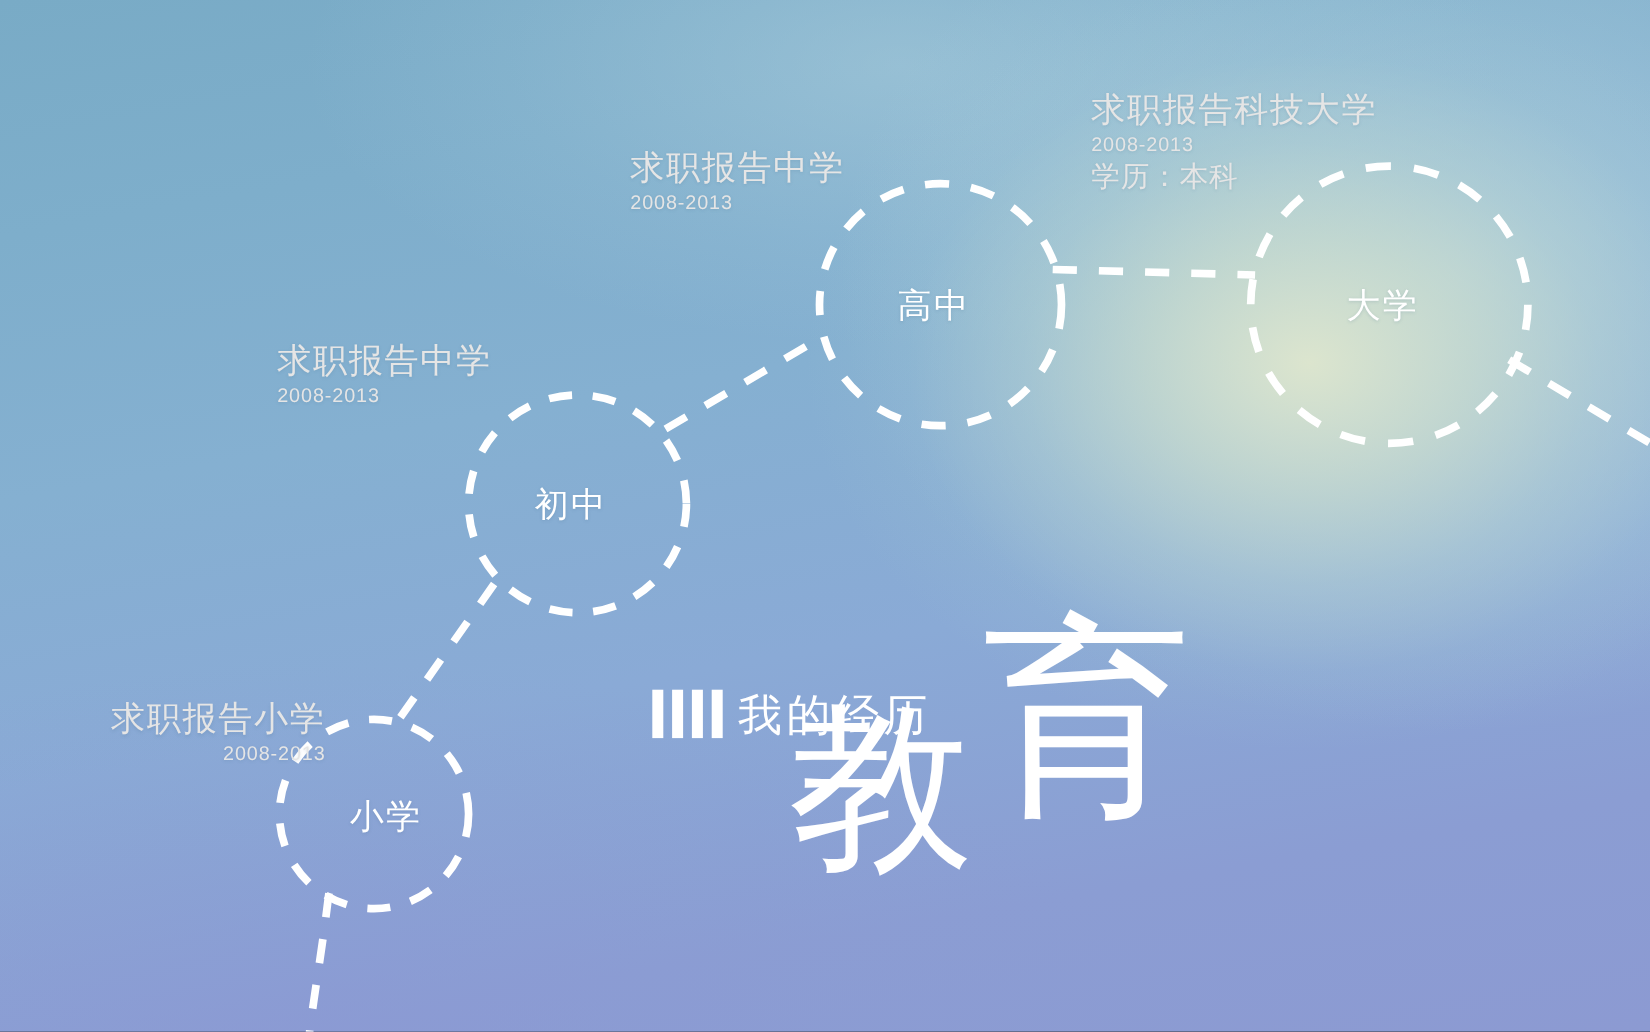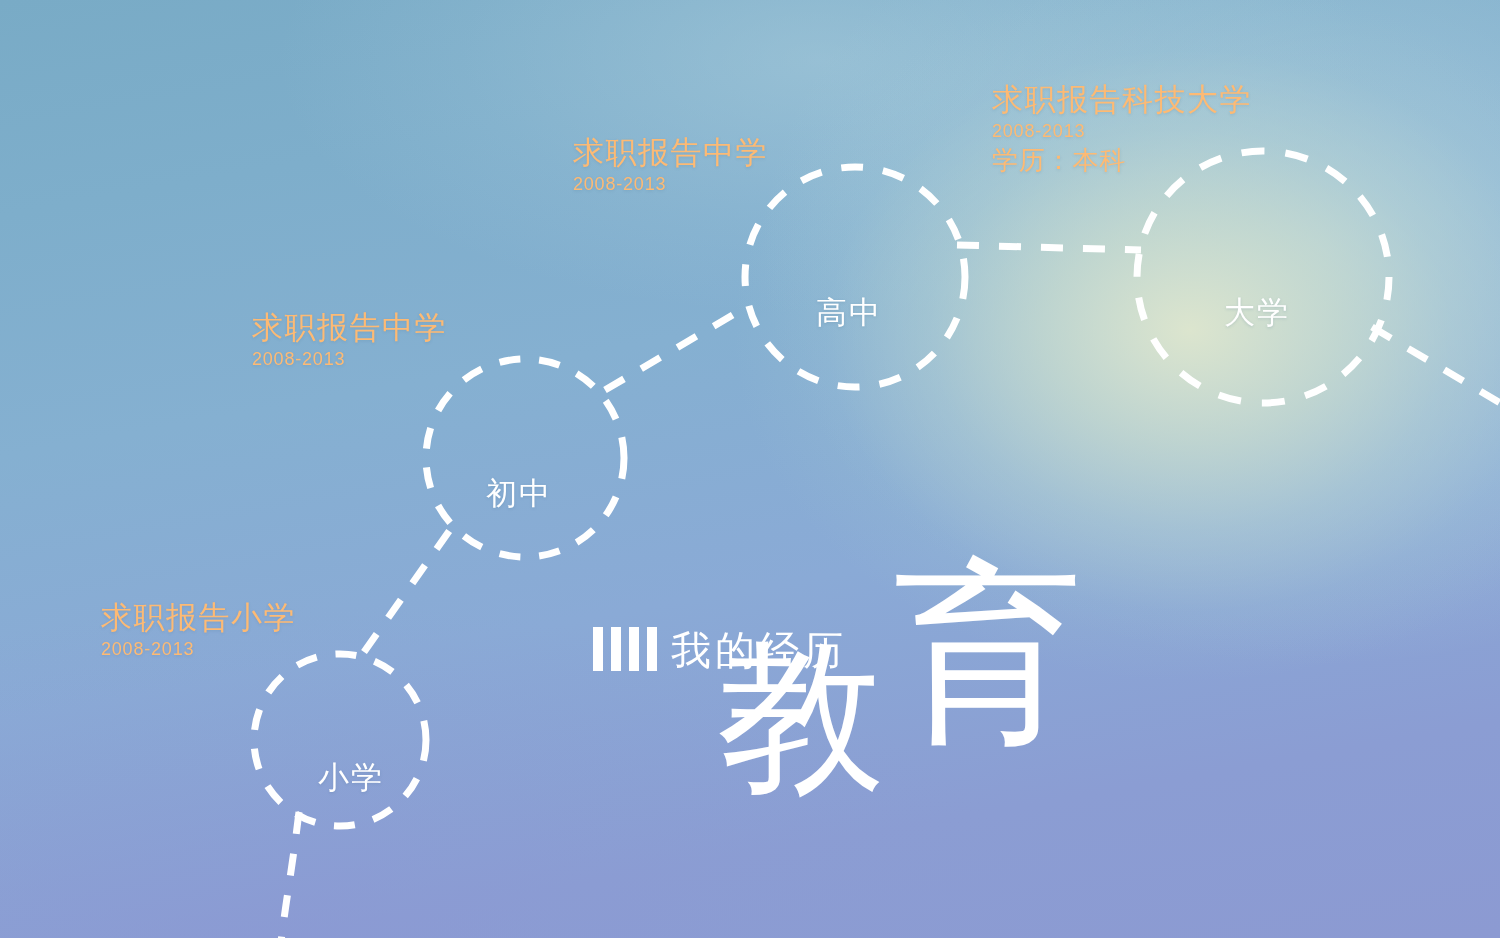--- a/index.html
+++ b/index.html
@@ -69,25 +69,24 @@
 
   
   .node-label {
     position: absolute;
     color: #ffffff;
     font-size: 31px;
     letter-spacing: 2px;
     white-space: nowrap;
     text-shadow: 0 1px 3px rgba(70,110,140,0.22);
     pointer-events: none;
-    margin-top: 35px;
   }
   .info-block {
     position: absolute;
-    color: #fdba74;
+    color: #e5e5e5;
     white-space: nowrap;
     text-shadow: 0 1px 3px rgba(70,110,140,0.20);
   }
   .info-title {
     font-size: 31px;
     letter-spacing: 1.5px;
     line-height: 1.28;
   }
   .info-sub {
     font-size: 18px;
@@ -193,21 +192,21 @@
       <circle cx="855" cy="277" r="110" stroke-width="7" stroke-dasharray="22 20"></circle>
       <circle cx="1263" cy="277" r="126" stroke-width="7" stroke-dasharray="23 21"></circle>
     </g>
   </svg>
 
   <div class="node-label" style="left:318px; top:722px;">小学</div>
   <div class="node-label" style="left:486px; top:438px;">初中</div>
   <div class="node-label" style="left:816px; top:257px;">高中</div>
   <div class="node-label" style="left:1224px; top:257px;">大学</div>
 
-  <div class="info-block" style="left:101px; top:598px;">
+  <div class="info-block" style="left:101px; top:634px;text-align:right;">
     <div class="info-title">求职报告小学</div>
     <div class="info-sub">2008-2013</div>
   </div>
 
   <div class="info-block" style="left:252px; top:308px;">
     <div class="info-title">求职报告中学</div>
     <div class="info-sub">2008-2013</div>
   </div>
 
   <div class="info-block" style="left:573px; top:133px;">

